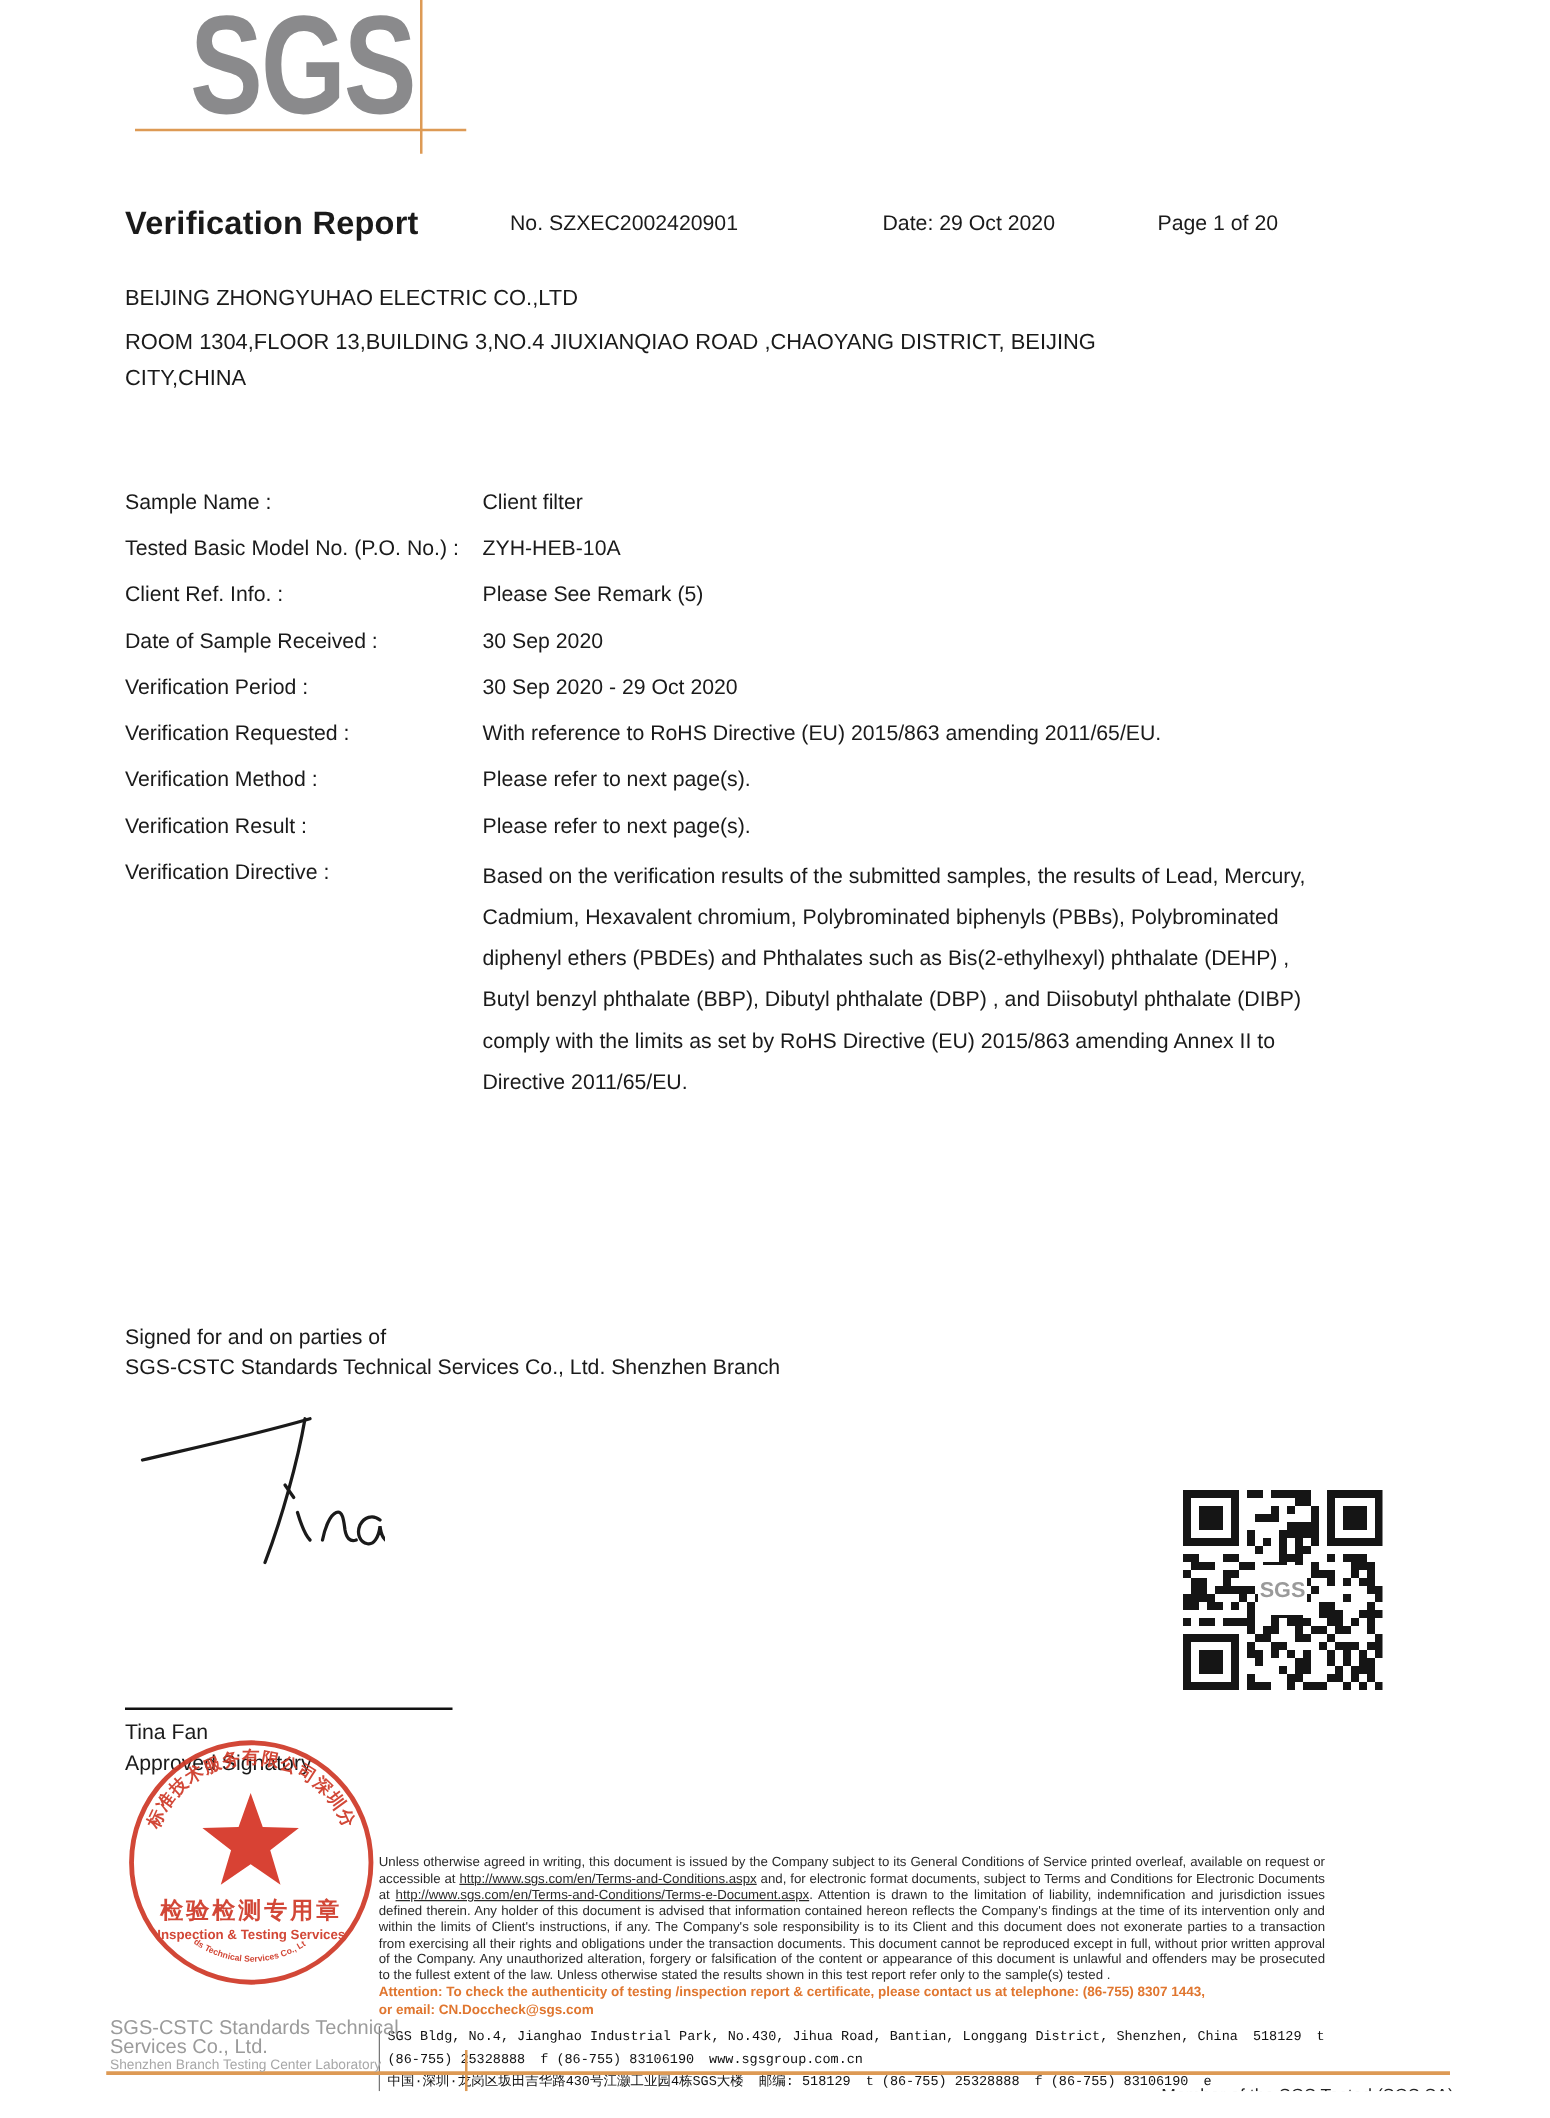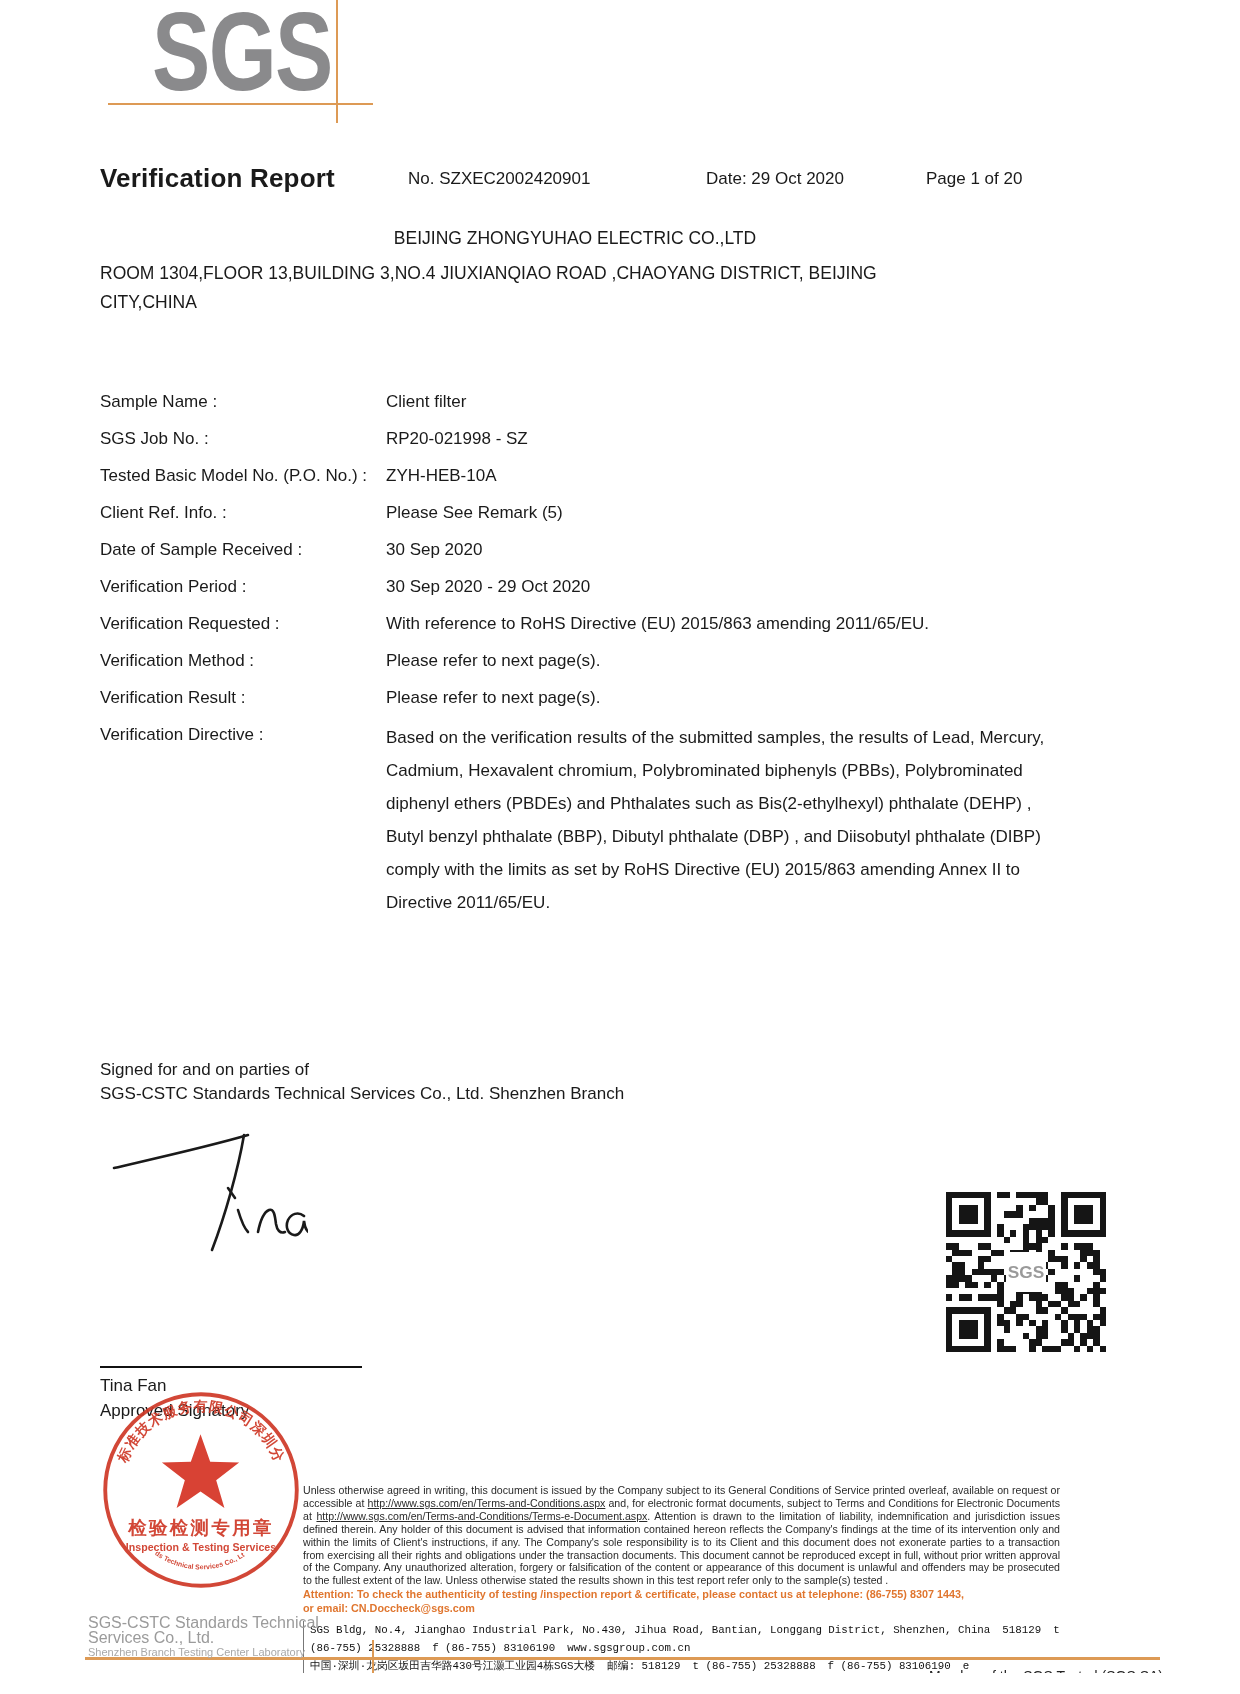--- a/index.html
+++ b/index.html
@@ -13,21 +13,21 @@
   .logo-vline{position:absolute;left:336px;top:0;width:2px;height:123px;background:#dd9a55;}
 
   .titlebar{position:absolute;left:0;top:163px;width:1240px;height:34px;}
   .report-title{position:absolute;left:100px;top:0;font-size:26px;font-weight:700;letter-spacing:0.2px;}
   .report-no{position:absolute;left:408px;top:6px;font-size:17px;}
   .report-date{position:absolute;left:706px;top:6px;font-size:17px;}
   .report-page{position:absolute;left:926px;top:6px;font-size:17px;}
 
   
   .client{position:absolute;left:100px;top:224px;width:950px;font-size:17.5px;line-height:29px;}
-  .client-name{margin-bottom:6px;text-align:center;}
+  .client-name{margin-bottom:6px;}
   .client-address{white-space:pre-line;}
 
   
   .fields{position:absolute;left:100px;top:388px;width:945px;}
   .frow{display:flex;margin-bottom:10px;}
   .flabel{width:286px;flex:0 0 286px;font-size:17px;line-height:27px;}
   .fvalue{flex:1;font-size:17px;line-height:27px;}
   .fvalue.tall{line-height:33px;}
 
   
@@ -84,24 +84,20 @@
     <div class="client-address">ROOM 1304,FLOOR 13,BUILDING 3,NO.4 JIUXIANQIAO ROAD ,CHAOYANG DISTRICT, BEIJING
  CITY,CHINA</div>
   </div>
 
   <div class="fields" id="fields">
     <div class="frow">
       <span class="flabel">Sample Name :</span>
       <span class="fvalue">Client filter</span>
     </div>
 
-    <div class="frow">
-      <span class="flabel">SGS Job No. :</span>
-      <span class="fvalue">RP20-021998 - SZ</span>
-    </div>
 
     <div class="frow">
       <span class="flabel">Tested Basic Model No. (P.O. No.) :</span>
       <span class="fvalue">ZYH-HEB-10A</span>
     </div>
 
     <div class="frow">
       <span class="flabel">Client Ref. Info. :</span>
       <span class="fvalue">Please See Remark (5)</span>
     </div>

